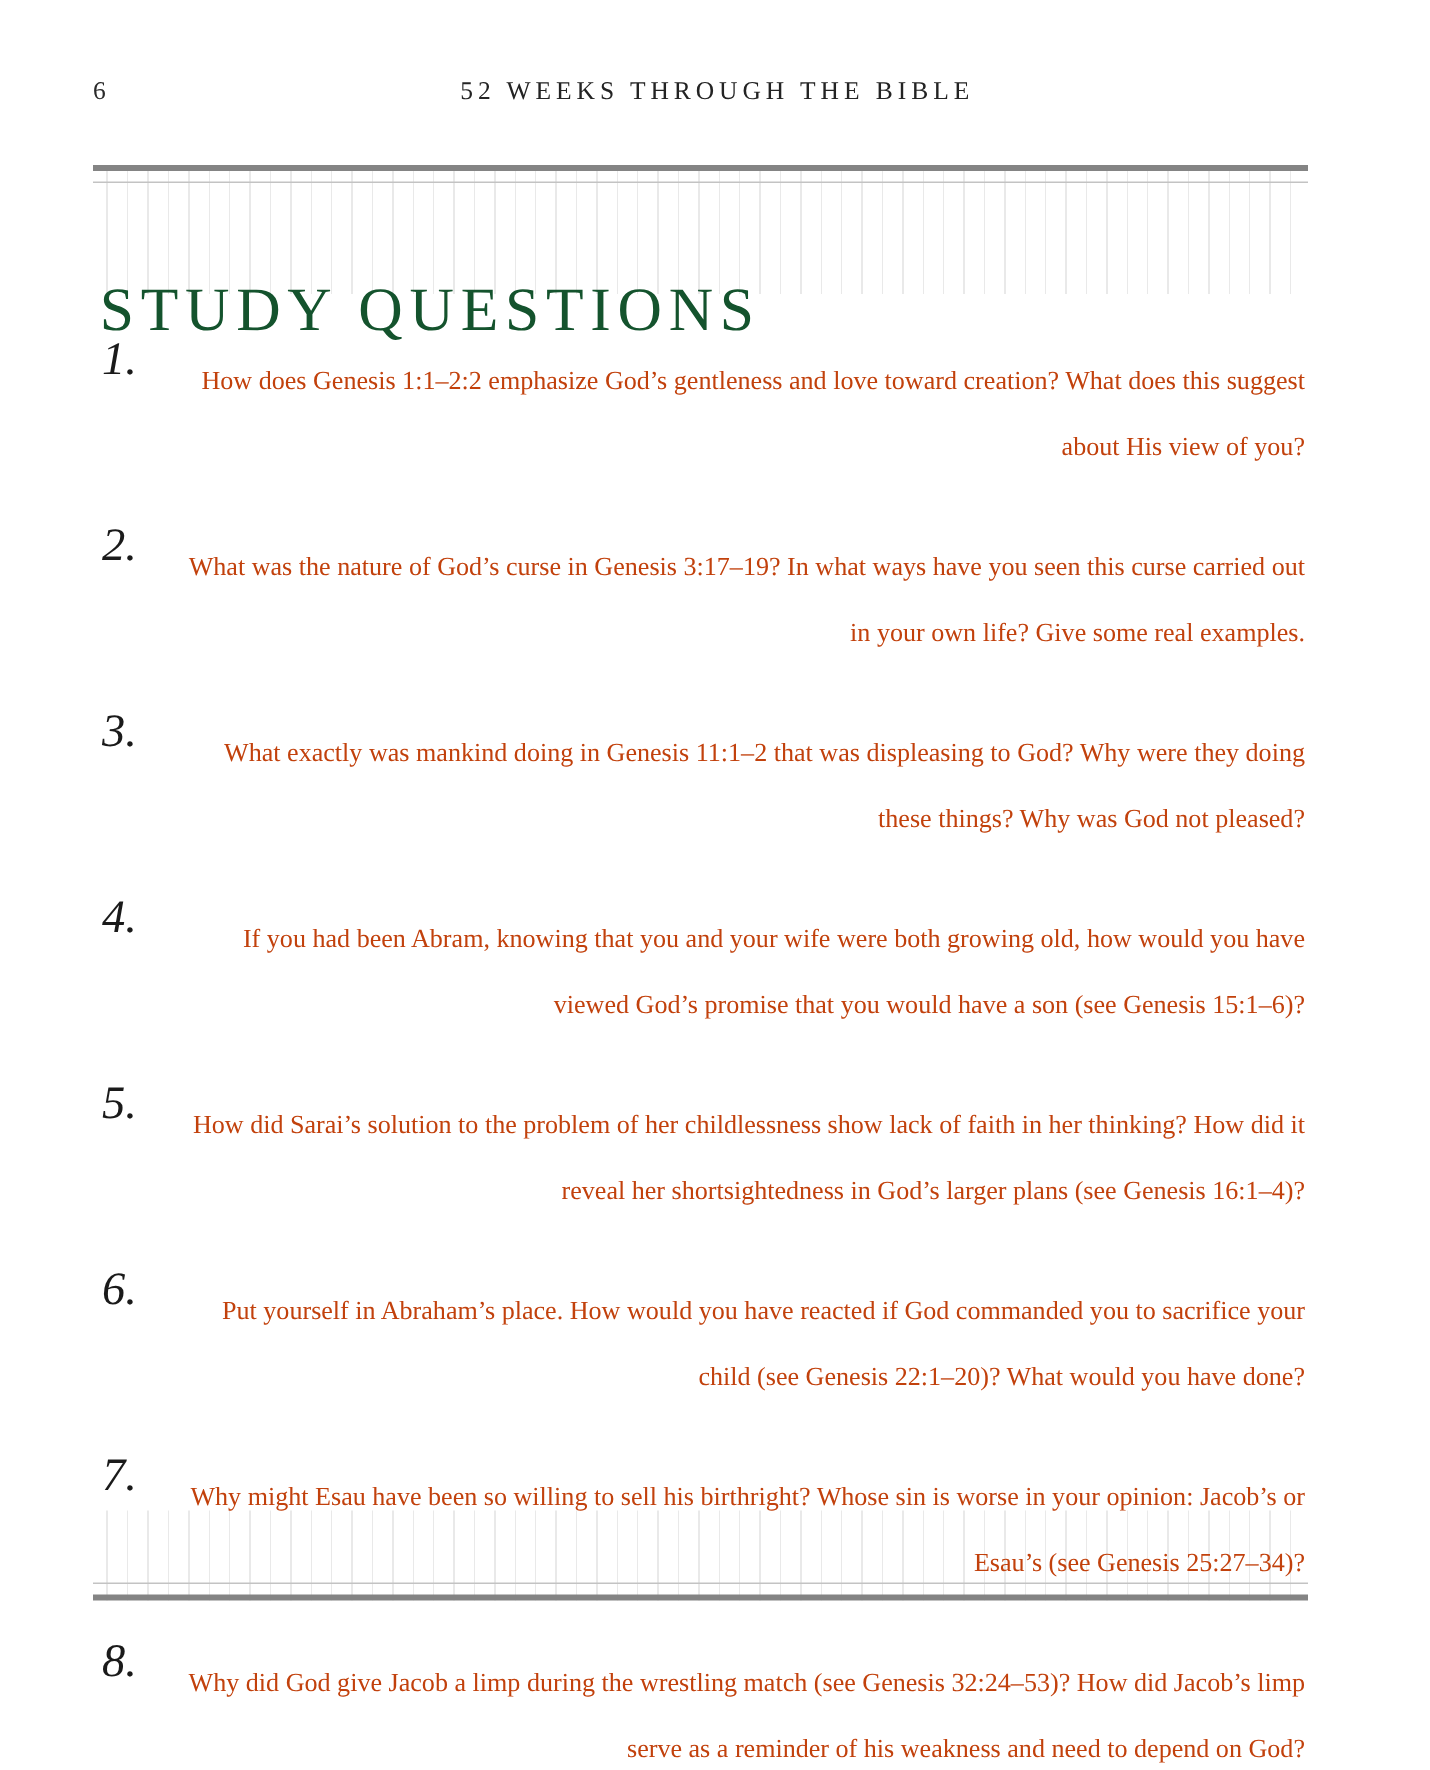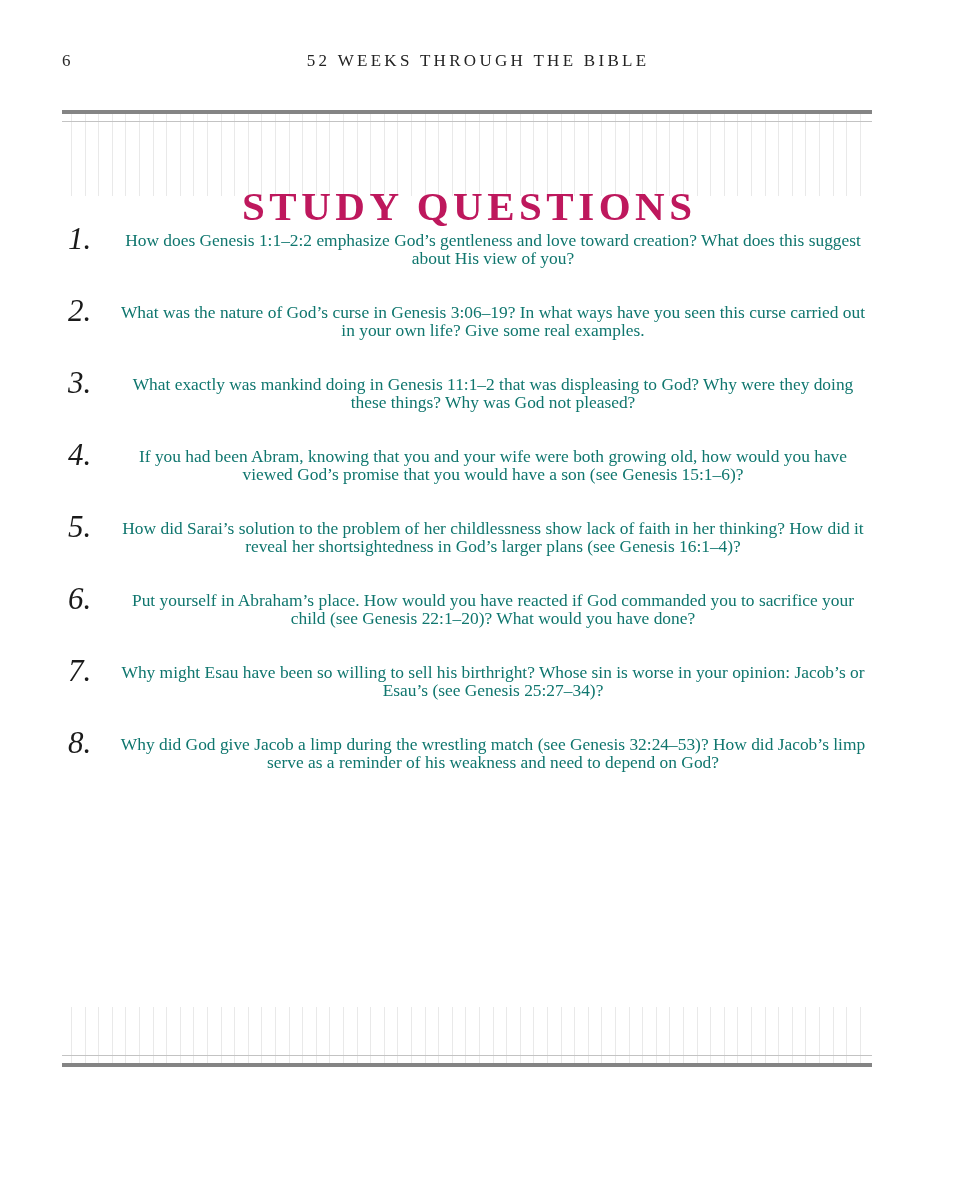--- a/index.html
+++ b/index.html
@@ -108,27 +108,27 @@
   }
   .rule-thin.top { top: 11px; }
   .rule-thin.bottom { bottom: 11px; }
 
   
   .section-title {
     position: absolute;
     left: 0;
     right: 0;
     top: 44px;
-    text-align: center;
+    text-align: left;
     font-size: 41px;
     line-height: 50px;
     letter-spacing: 4.5px;
     text-indent: 4.5px;
-    color: #be185d;
-    font-weight: 700;
+    color: #14532d;
+    font-weight: 400;
     white-space: nowrap;
   }
 
   
   .questions {
     position: absolute;
     left: 6px;
     right: 2px;
     top: 104px;
   }
@@ -147,23 +147,23 @@
     text-align: left;
     font-size: 31px;
     line-height: 34px;
     font-style: italic;
     color: #1a1a1a;
     font-family: "Liberation Serif", "DejaVu Serif", serif;
   }
 
   .q-text {
     font-size: 17.4px;
-    line-height: 18px;
-    color: #0f766e;
-    text-align: center;
+    line-height: 44px;
+    color: #c2410c;
+    text-align: right;
   }
 </style>
 </head>
 <body>
 
 <div class="page">
 
   <div class="running-head">
     <div class="folio">6</div>
     <div class="running-title">52 WEEKS THROUGH THE BIBLE</div>
@@ -183,21 +183,21 @@
 
     <div class="questions">
 
       <div class="question">
         <span class="q-number">1.</span>
         <p class="q-text">How does Genesis 1:1–2:2 emphasize God’s gentleness and love toward creation? What does this suggest about His view of you?</p>
       </div>
 
       <div class="question">
         <span class="q-number">2.</span>
-        <p class="q-text">What was the nature of God’s curse in Genesis 3:06–19? In what ways have you seen this curse carried out in your own life? Give some real examples.</p>
+        <p class="q-text">What was the nature of God’s curse in Genesis 3:17–19? In what ways have you seen this curse carried out in your own life? Give some real examples.</p>
       </div>
 
       <div class="question">
         <span class="q-number">3.</span>
         <p class="q-text">What exactly was mankind doing in Genesis 11:1–2 that was displeasing to God? Why were they doing these things? Why was God not pleased?</p>
       </div>
 
       <div class="question">
         <span class="q-number">4.</span>
         <p class="q-text">If you had been Abram, knowing that you and your wife were both growing old, how would you have viewed God’s promise that you would have a son (see Genesis 15:1–6)?</p>

